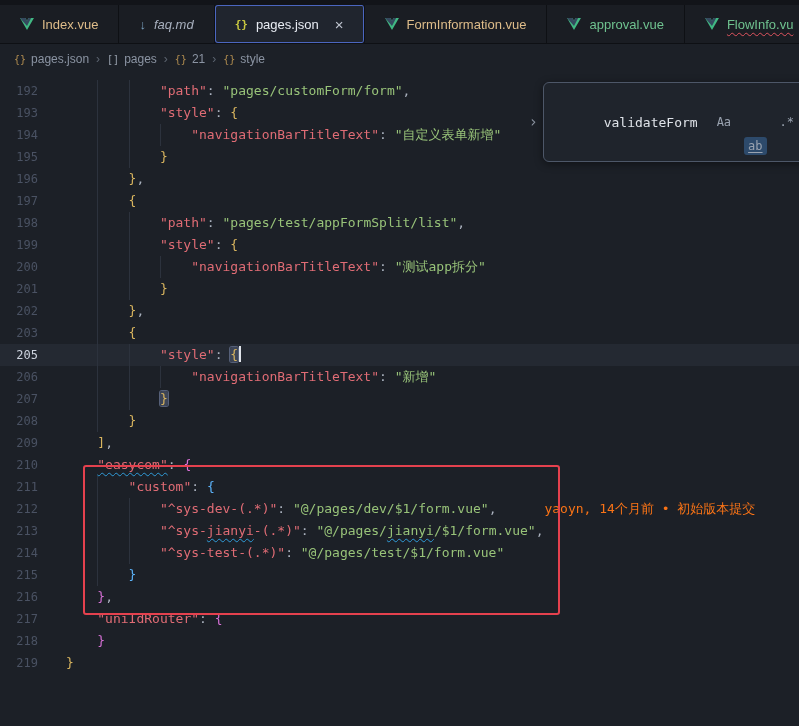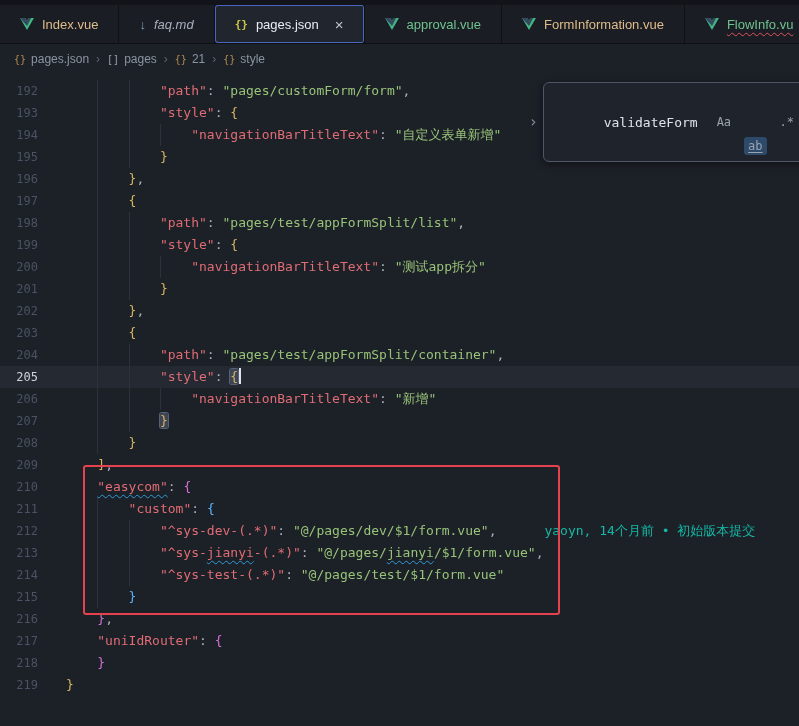--- a/index.html
+++ b/index.html
@@ -39,21 +39,21 @@
   .ind.guide { box-shadow:inset 1px 0 0 #2c323d; }
 
   .key { color:#e06c75; }
   .str { color:#98c379; }
   .pun { color:#abb2bf; }
   .b1 { color:#d9b55f; }
   .b2 { color:#d670d6; }
   .b3 { color:#5cb3fa; }
   .sq { text-decoration:underline wavy #2f9bd8 1px; text-underline-offset:3px; }
   .match { background:#3d4557; box-shadow:0 0 0 1px #566079; border-radius:2px; }
-  .blame { color:#14b8a6; padding-left:48px; }
+  .blame { color:#f97316; padding-left:48px; }
   .cursor { display:inline-block; width:2px; height:16px; background:#e0e4ea; vertical-align:-3px; margin-left:1px; }
 
   
   .annotation { position:absolute; left:83px; top:391px; width:477px; height:150px; border:2px solid #e5414e; border-radius:3px; pointer-events:none; z-index:5; }
 
   
   .find { position:absolute; top:8px; right:-12px; display:flex; align-items:center; gap:5px; z-index:6; }
   .find-collapse { color:#8b93a0; font-size:15px; cursor:pointer; }
   .find-box { display:flex; align-items:center; gap:9px; background:#1f242c; border:1px solid #4d5768; border-radius:6px; padding:6px 12px; box-shadow:0 2px 8px rgba(0,0,0,0.45); }
   .find-text { font-size:13px; color:#dfe3e9; margin-right:6px;margin-left:48px; }
@@ -87,30 +87,30 @@
         <span class="lab">pages.json</span>
         <span class="close">×</span>
       </div>
       <div class="tab">
         <span class="ticon">
           <svg width="14" height="12" viewBox="0 0 256 221">
             <path fill="#41b883" d="M204.8 0H256L128 220.8 0 0h97.92L128 51.2 157.44 0z"></path>
             <path fill="#35495e" d="M0 0h97.92L128 51.2 157.44 0h47.36L128 147.2z"></path>
           </svg>
         </span>
-        <span class="lab add">approval.vue</span>
+        <span class="lab mod">FormInformation.vue</span>
       </div>
       <div class="tab">
         <span class="ticon">
           <svg width="14" height="12" viewBox="0 0 256 221">
             <path fill="#41b883" d="M204.8 0H256L128 220.8 0 0h97.92L128 51.2 157.44 0z"></path>
             <path fill="#35495e" d="M0 0h97.92L128 51.2 157.44 0h47.36L128 147.2z"></path>
           </svg>
         </span>
-        <span class="lab mod">FormInformation.vue</span>
+        <span class="lab add">approval.vue</span>
       </div>
       <div class="tab">
         <span class="ticon">
           <svg width="14" height="12" viewBox="0 0 256 221">
             <path fill="#41b883" d="M204.8 0H256L128 220.8 0 0h97.92L128 51.2 157.44 0z"></path>
             <path fill="#35495e" d="M0 0h97.92L128 51.2 157.44 0h47.36L128 147.2z"></path>
           </svg>
         </span>
         <span class="lab add err">FlowInfo.vu</span>
       </div>
@@ -143,21 +143,20 @@
         <div class="line"><span class="num">194</span><span class="codeln"><span class="ind"></span><span class="ind guide"></span><span class="ind guide"></span><span class="ind guide"></span><span class="key">"navigationBarTitleText"</span><span class="pun">: </span><span class="str">"自定义表单新增"</span></span></div>
         <div class="line"><span class="num">195</span><span class="codeln"><span class="ind"></span><span class="ind guide"></span><span class="ind guide"></span><span class="b1">}</span></span></div>
         <div class="line"><span class="num">196</span><span class="codeln"><span class="ind"></span><span class="ind guide"></span><span class="b1">}</span><span class="pun">,</span></span></div>
         <div class="line"><span class="num">197</span><span class="codeln"><span class="ind"></span><span class="ind guide"></span><span class="b1">{</span></span></div>
         <div class="line"><span class="num">198</span><span class="codeln"><span class="ind"></span><span class="ind guide"></span><span class="ind guide"></span><span class="key">"path"</span><span class="pun">: </span><span class="str">"pages/test/appFormSplit/list"</span><span class="pun">,</span></span></div>
         <div class="line"><span class="num">199</span><span class="codeln"><span class="ind"></span><span class="ind guide"></span><span class="ind guide"></span><span class="key">"style"</span><span class="pun">: </span><span class="b1">{</span></span></div>
         <div class="line"><span class="num">200</span><span class="codeln"><span class="ind"></span><span class="ind guide"></span><span class="ind guide"></span><span class="ind guide"></span><span class="key">"navigationBarTitleText"</span><span class="pun">: </span><span class="str">"测试app拆分"</span></span></div>
         <div class="line"><span class="num">201</span><span class="codeln"><span class="ind"></span><span class="ind guide"></span><span class="ind guide"></span><span class="b1">}</span></span></div>
         <div class="line"><span class="num">202</span><span class="codeln"><span class="ind"></span><span class="ind guide"></span><span class="b1">}</span><span class="pun">,</span></span></div>
         <div class="line"><span class="num">203</span><span class="codeln"><span class="ind"></span><span class="ind guide"></span><span class="b1">{</span></span></div>
-        <div class="line"><span class="num">204</span><span class="codeln"><span class="ind"></span><span class="ind guide"></span><span class="ind guide"></span><span class="key">"path"</span><span class="pun">: </span><span class="str">"pages/test/appFormSplit/container"</span><span class="pun">,</span></span></div>
         <div class="line current"><span class="num">205</span><span class="codeln"><span class="ind"></span><span class="ind guide"></span><span class="ind guide"></span><span class="key">"style"</span><span class="pun">: </span><span class="b1 match">{</span><span class="cursor"></span></span></div>
         <div class="line"><span class="num">206</span><span class="codeln"><span class="ind"></span><span class="ind guide"></span><span class="ind guide"></span><span class="ind guide"></span><span class="key">"navigationBarTitleText"</span><span class="pun">: </span><span class="str">"新增"</span></span></div>
         <div class="line"><span class="num">207</span><span class="codeln"><span class="ind"></span><span class="ind guide"></span><span class="ind guide"></span><span class="b1 match">}</span></span></div>
         <div class="line"><span class="num">208</span><span class="codeln"><span class="ind"></span><span class="ind guide"></span><span class="b1">}</span></span></div>
         <div class="line"><span class="num">209</span><span class="codeln"><span class="ind"></span><span class="b1">]</span><span class="pun">,</span></span></div>
         <div class="line"><span class="num">210</span><span class="codeln"><span class="ind"></span><span class="key sq">"easycom"</span><span class="pun">: </span><span class="b2">{</span></span></div>
         <div class="line"><span class="num">211</span><span class="codeln"><span class="ind"></span><span class="ind guide"></span><span class="key">"custom"</span><span class="pun">: </span><span class="b3">{</span></span></div>
         <div class="line"><span class="num">212</span><span class="codeln"><span class="ind"></span><span class="ind guide"></span><span class="ind guide"></span><span class="key">"^sys-dev-(.*)"</span><span class="pun">: </span><span class="str">"@/pages/dev/$1/form.vue"</span><span class="pun">,</span><span class="blame">yaoyn, 14个月前 • 初始版本提交</span></span></div>
         <div class="line"><span class="num">213</span><span class="codeln"><span class="ind"></span><span class="ind guide"></span><span class="ind guide"></span><span class="key">"^sys-</span><span class="key sq">jianyi</span><span class="key">-(.*)"</span><span class="pun">: </span><span class="str">"@/pages/</span><span class="str sq">jianyi</span><span class="str">/$1/form.vue"</span><span class="pun">,</span></span></div>
         <div class="line"><span class="num">214</span><span class="codeln"><span class="ind"></span><span class="ind guide"></span><span class="ind guide"></span><span class="key">"^sys-test-(.*)"</span><span class="pun">: </span><span class="str">"@/pages/test/$1/form.vue"</span></span></div>

